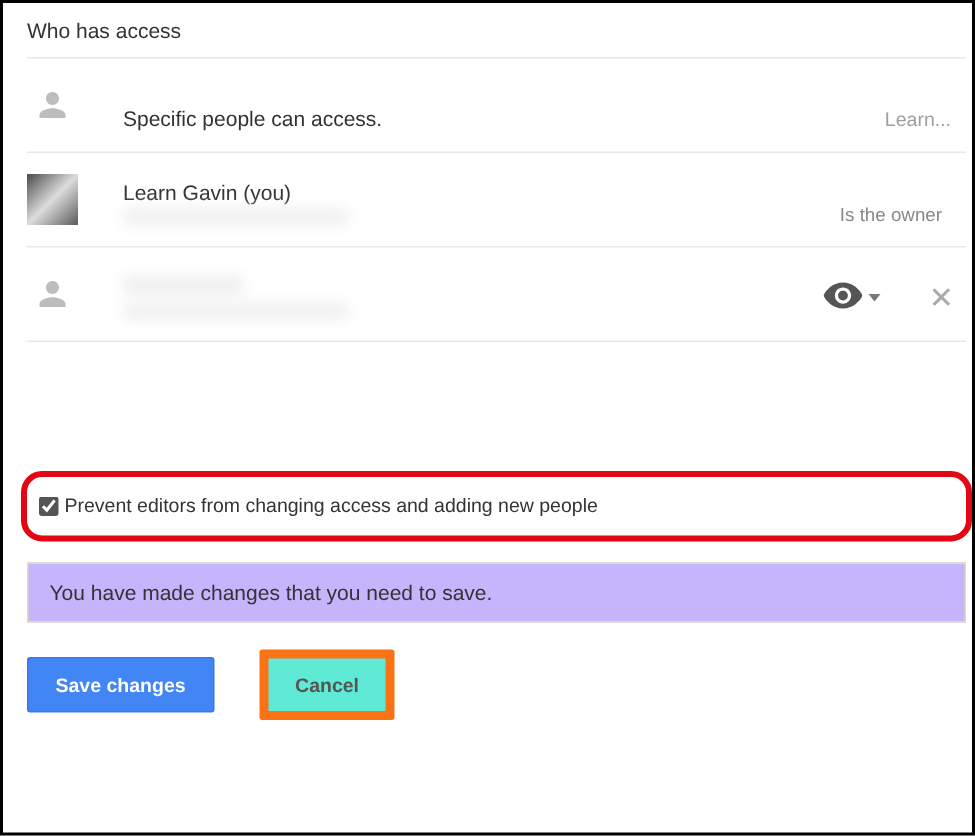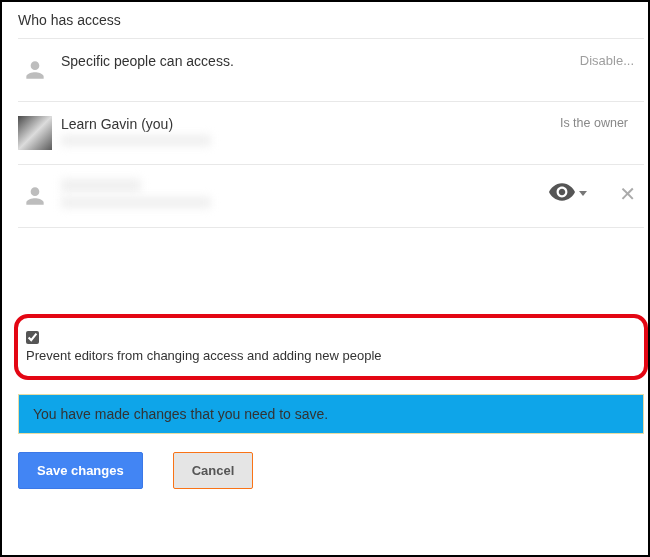--- a/index.html
+++ b/index.html
@@ -21,23 +21,23 @@
       font-size: 14px;
       color: #333;
       padding: 4px 0 10px 0;
     }
     .divider {
       border-top: 1px solid #e8e8e8;
       margin: 0;
     }
     .access-row {
       display: flex;
-      align-items: flex-start;
+      align-items: flex-end;
       padding: 14px 0;
-      gap: 9px;
+      gap: 30px;
     }
     .avatar-box {
       width: 34px;
       height: 34px;
       display: flex;
       align-items: center;
       justify-content: center;
       flex: 0 0 34px;
     }
     .person-icon-svg {
@@ -134,30 +134,29 @@
       font-size: 13px;
       cursor: pointer;
     }
     .cb-row {
       font-size: 13px;
       color: #333;
       padding: 3px 0;
       display: flex;
       align-items: flex-start;
       gap: 4px;
-      flex-direction: column;
     }
     .cb-row input[type=checkbox] {
       width: 13px; height: 13px;
       accent-color: #555;
       margin-top: 2px;
     }
 
     .warning-bar {
-      background: #0ea5e9;
+      background: #c4b5fd;
       border: 1px solid #e7dca3;
       padding: 11px 14px;
       font-size: 14px;
       color: #333;
       margin-bottom: 18px;
     }
 
     .btn-row {
       display: flex;
       gap: 30px;
@@ -171,41 +170,41 @@
       padding: 10px 18px;
       cursor: pointer;
       border: 1px solid transparent;
     }
     .btn-primary {
       background: #4285f4;
       color: #fff;
       border-color: #3b78e7;
     }
     .btn-secondary {
-      background: #e5e5e5;
+      background: #5eead4;
       color: #555;
-      border: 1px solid #f97316;
+      border: 6px solid #f97316;
     }
   </style>
 </head>
 <body>
 
 <div class="panel">
 
   <div class="section-title">Who has access</div>
   <div class="divider"></div>
 
   <div class="access-row">
     <div class="avatar-box">
       <svg class="person-icon-svg" viewBox="0 0 24 24">
           <path d="M12 12c2.21 0 4-1.79 4-4s-1.79-4-4-4-4 1.79-4 4 1.79 4 4 4zm0 2c-2.67 0-8 1.34-8 4v2h16v-2c0-2.66-5.33-4-8-4z"></path>
         </svg>
     </div>
     <div class="access-text">Specific people can access.</div>
-    <div class="change-link">Disable...</div>
+    <div class="change-link">Learn...</div>
   </div>
   <div class="divider"></div>
 
   <div class="access-row">
     <div class="avatar-box">
       <div class="avatar-img"></div>
     </div>
     <div class="access-text" style="flex:1">
       <div>Learn Gavin (you)</div>
       <div class="access-subtext"></div>

